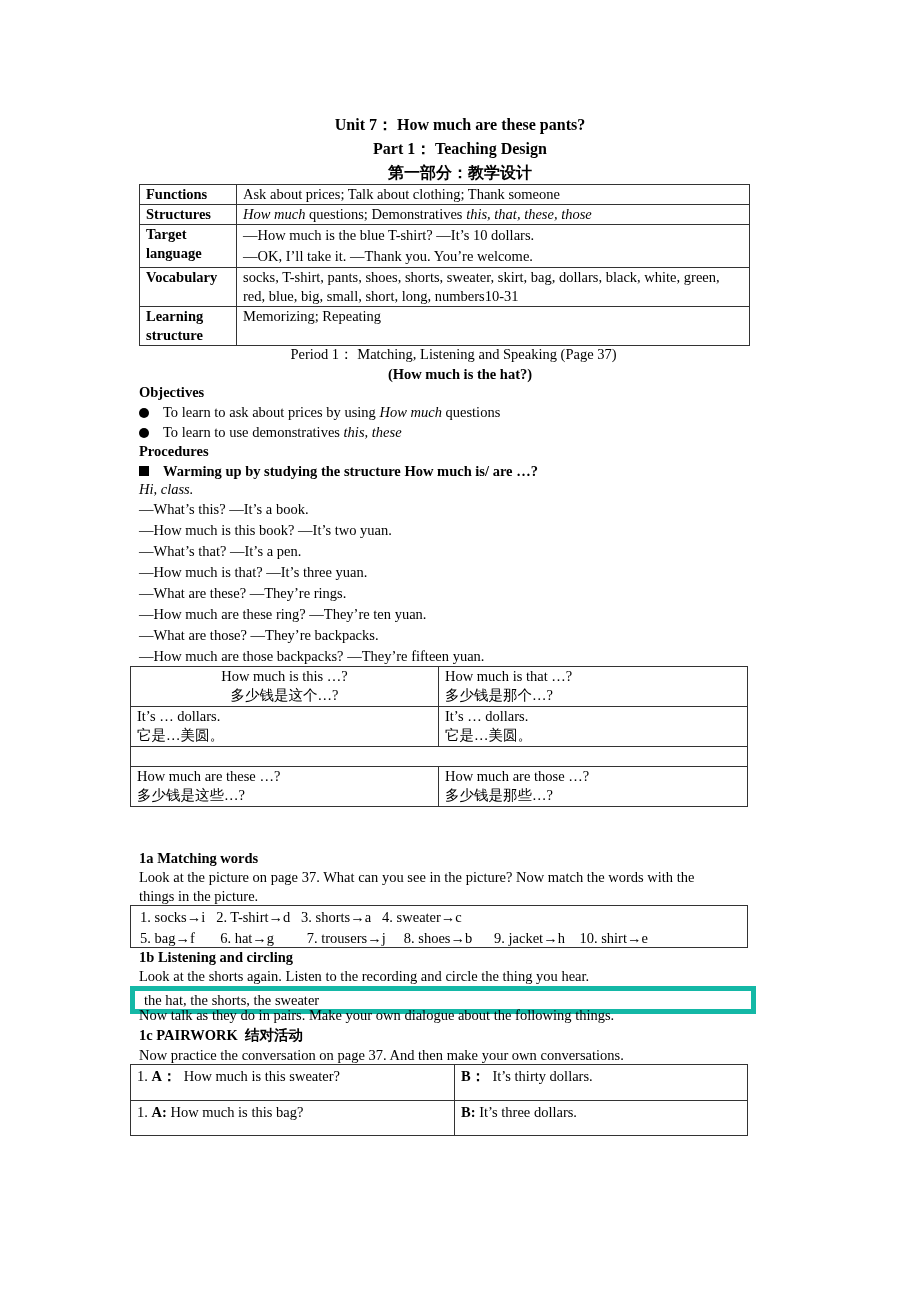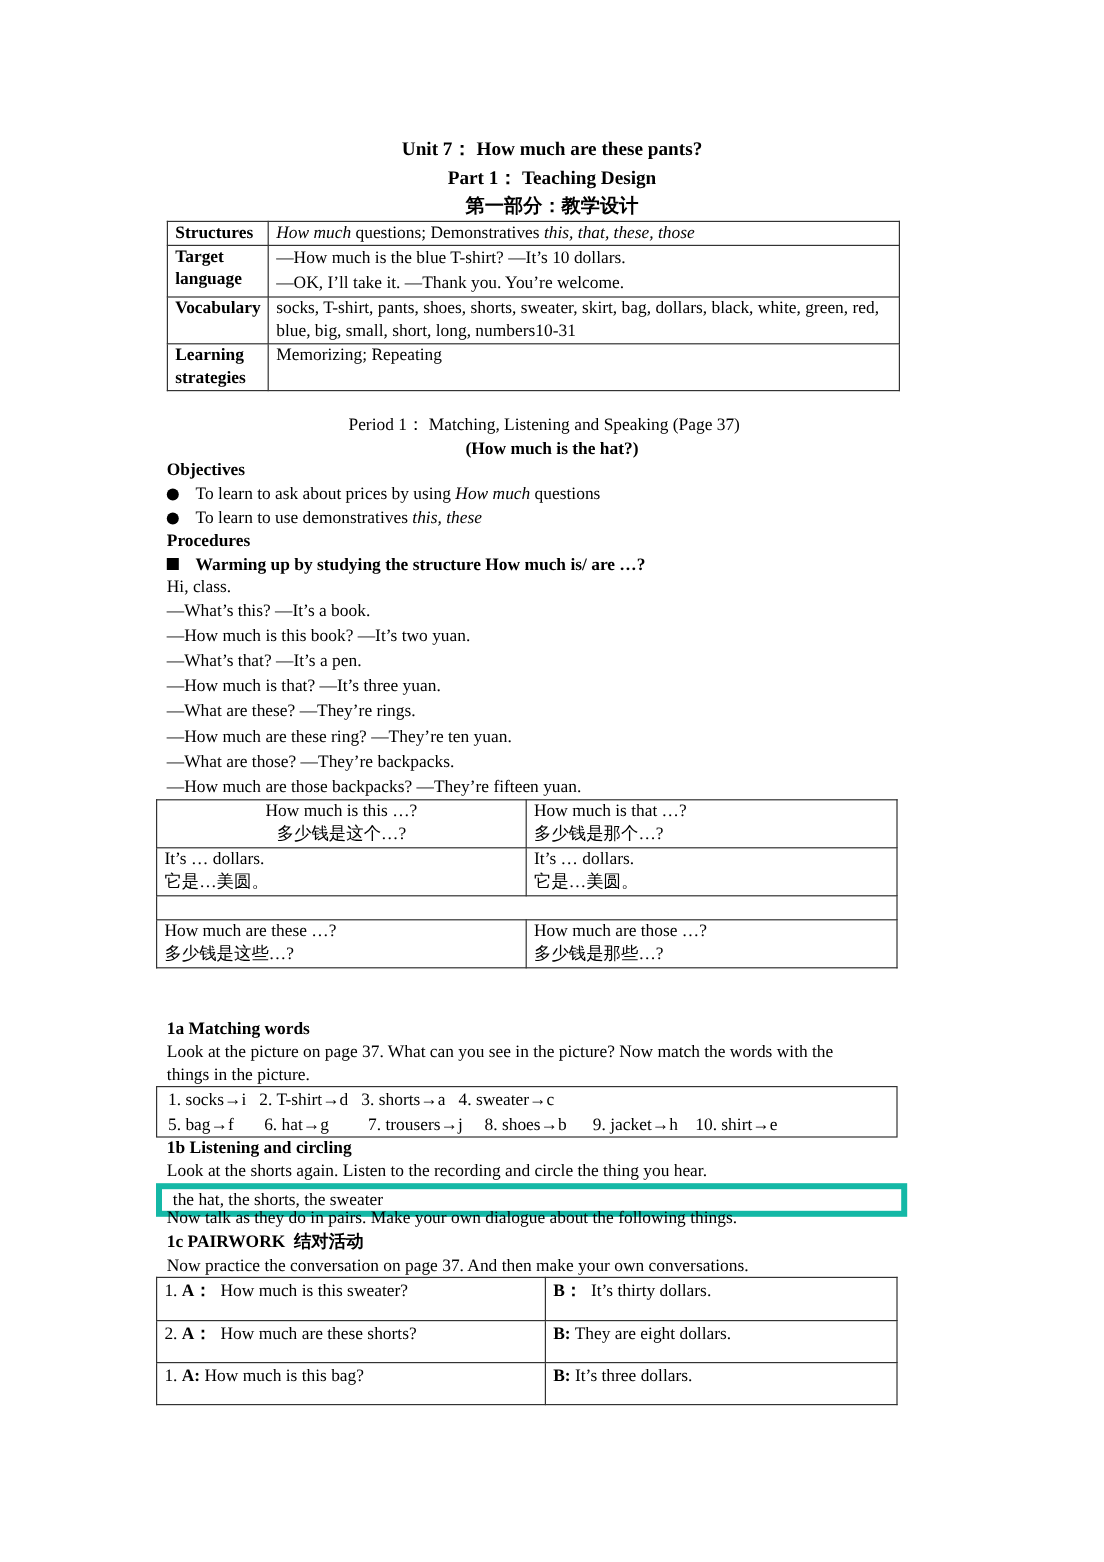--- a/index.html
+++ b/index.html
@@ -18,20 +18,24 @@
 </style>
 </head>
 <body>
 
 <div class="abs title" style="top:114px;">Unit 7：  How much are these pants?</div>
 <div class="abs title" style="top:138px;">Part 1：  Teaching Design</div>
 <div class="abs title" style="top:162px; font-weight:bold;">第一部分：教学设计</div>
 
 <table class="abs" style="left:139px; top:184px; width:611px;">
   <tbody>
+      <tr style="height:20px;">
+    <td class="bold" style="width:84px;">Functions</td>
+    <td>Ask about prices; Talk about clothing; Thank someone</td>
+  </tr>
   <tr style="height:20px;">
     <td class="bold">Structures</td>
     <td><span class="ital">How much</span><span> questions; Demonstratives </span><span class="ital">this, that, these, those</span></td>
   </tr>
   <tr style="height:42px;margin-left:44px;">
     <td class="bold">
           <div>Target</div>
           <div>language</div>
         </td>
     <td style="line-height:21px;">
@@ -39,38 +43,38 @@
           <div>—OK, I’ll take it. —Thank you. You’re welcome.</div>
         </td>
   </tr>
   <tr style="height:38px;">
     <td class="bold">Vocabulary</td>
     <td>socks, T-shirt, pants, shoes, shorts, sweater, skirt, bag, dollars, black, white, green, red, blue, big, small, short, long, numbers10-31</td>
   </tr>
   <tr style="height:38px;">
     <td class="bold">
           <div>Learning</div>
-          <div>strategies</div>
+          <div>structure</div>
         </td>
     <td>Memorizing; Repeating</td>
   </tr>
 </tbody>
   </table>
 
 <div class="abs" style="left:0; width:907px; top:344px; text-align:center; line-height:20px;">Period 1：  Matching, Listening and Speaking (Page 37)</div>
 <div class="abs bold" style="left:0; width:920px; top:364px; text-align:center; line-height:20px;">(How much is the hat?)</div>
 
 <div class="abs line bold" style="top:382px;">Objectives</div>
 <div class="abs line" style="top:402px;"><span class="bullet"></span><span>To learn to ask about prices by using </span><span class="ital">How much</span><span> questions</span></div>
 <div class="abs line" style="top:422px;"><span class="bullet"></span><span>To learn to use demonstratives </span><span class="ital">this, these</span></div>
 
 <div class="abs line bold" style="top:441px;">Procedures</div>
 <div class="abs line bold" style="top:461px;"><span class="square"></span><span>Warming up by studying the structure How much is/ are …?</span></div>
 
-<div class="abs line" style="top:479px;">Hi, class.</div>
+<div class="abs line" style="top:479px;font-style:italic;">Hi, class.</div>
 <div class="abs line" style="top:499px;">—What’s this? —It’s a book.</div>
 <div class="abs line" style="top:520px;">—How much is this book? —It’s two yuan.</div>
 <div class="abs line" style="top:541px;">—What’s that? —It’s a pen.</div>
 <div class="abs line" style="top:562px;">—How much is that? —It’s three yuan.</div>
 <div class="abs line" style="top:583px;">—What are these? —They’re rings.</div>
 <div class="abs line" style="top:604px;">—How much are these ring? —They’re ten yuan.</div>
 <div class="abs line" style="top:625px;">—What are those? —They’re backpacks.</div>
 <div class="abs line" style="top:646px;">—How much are those backpacks? —They’re fifteen yuan.</div>
 
 <table class="abs" style="left:130px; top:666px; width:618px;">
@@ -129,21 +133,17 @@
 <div class="abs line bold" style="top:1025px;"><span>1c PAIRWORK</span>&nbsp;&nbsp;<span>结对活动</span></div>
 <div class="abs line" style="top:1045px;">Now practice the conversation on page 37. And then make your own conversations.</div>
 
 <table class="abs" style="left:130px; top:1064px; width:618px;">
   <tbody>
       <tr style="height:36px;">
     <td style="width:311px; padding-top:2px;"><span>1.</span> <span class="bold">A：</span><span class="boxrow">  How much is this sweater?</span></td>
     <td style="padding-top:2px;"><span class="bold">B：</span><span class="boxrow">  It’s thirty dollars.</span></td>
   </tr>
   <tr style="height:35px;">
-    <td style="padding-top:2px;"><span>2.</span> <span class="bold">A：</span><span class="boxrow">  How much are these shorts?</span></td>
-    <td style="padding-top:2px;"><span class="bold">B:</span><span class="boxrow"> They are eight dollars.</span></td>
-  </tr>
-  <tr style="height:35px;">
     <td style="padding-top:2px;"><span>1.</span> <span class="bold">A:</span><span class="boxrow"> How much is this bag?</span></td>
     <td style="padding-top:2px;"><span class="bold">B:</span><span class="boxrow"> It’s three dollars.</span></td>
   </tr>
 </tbody>
   </table>
 
 </body></html>

